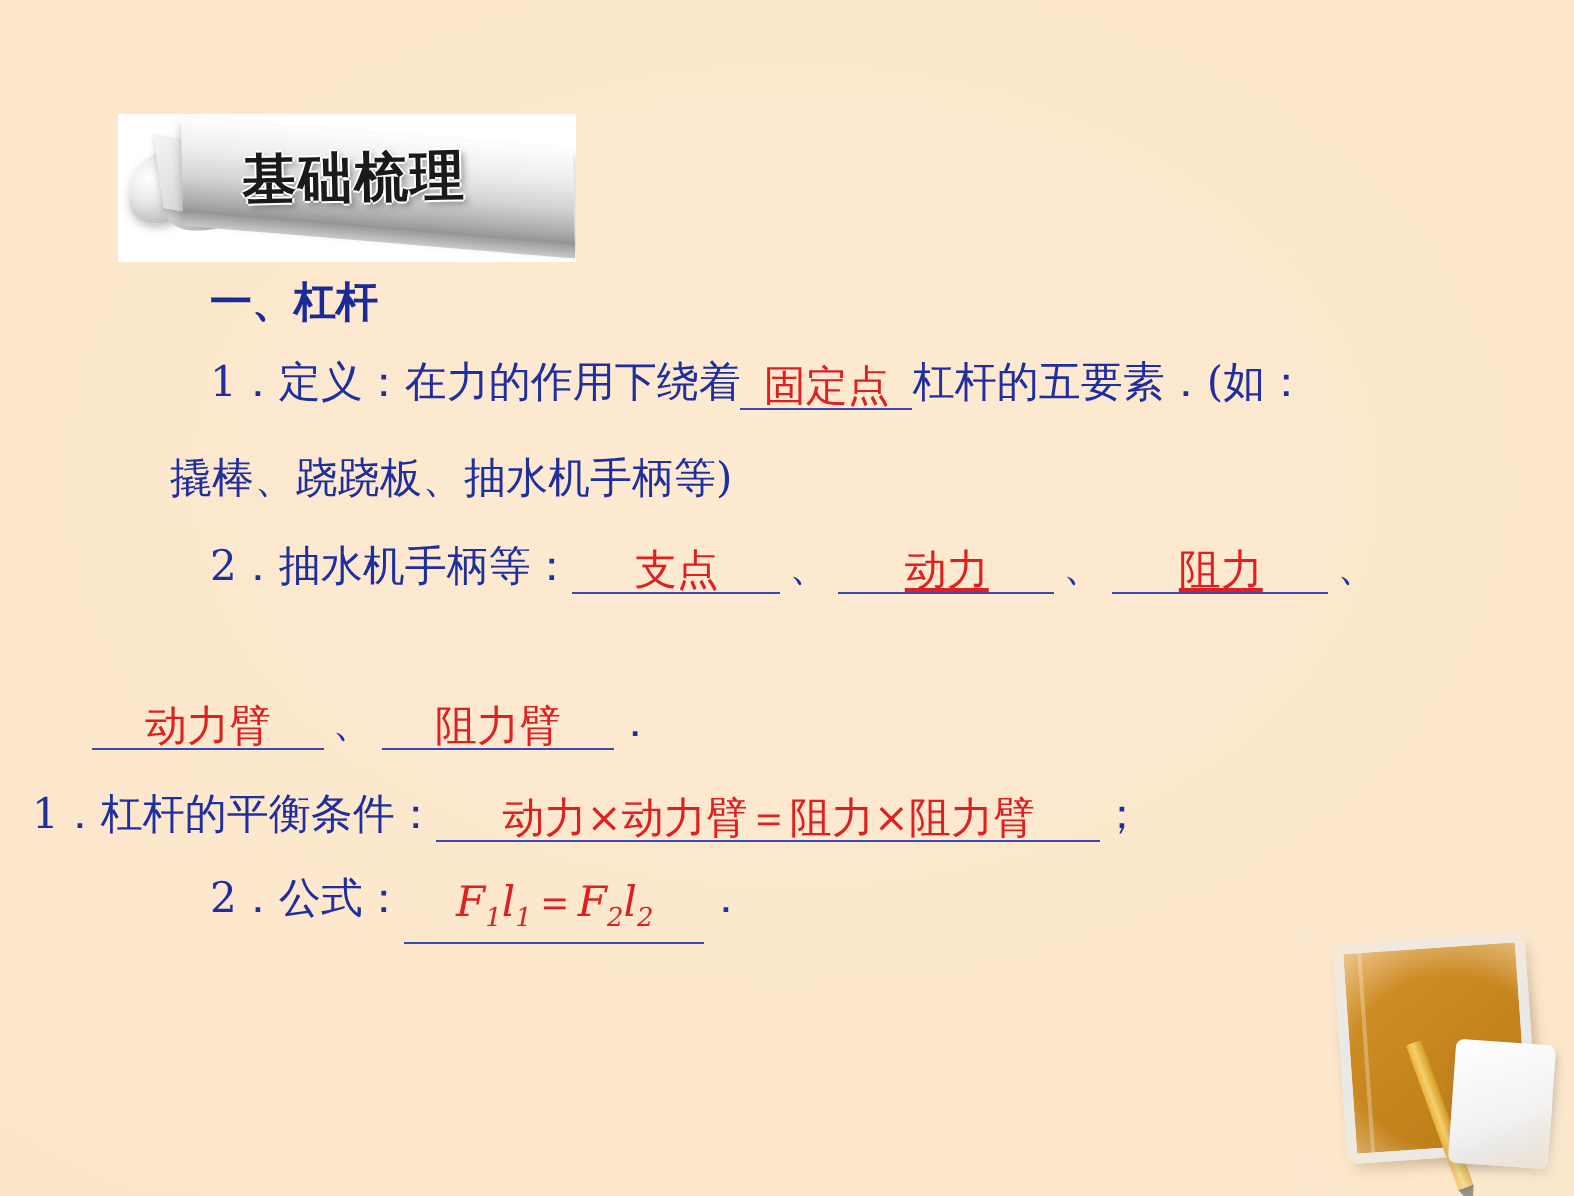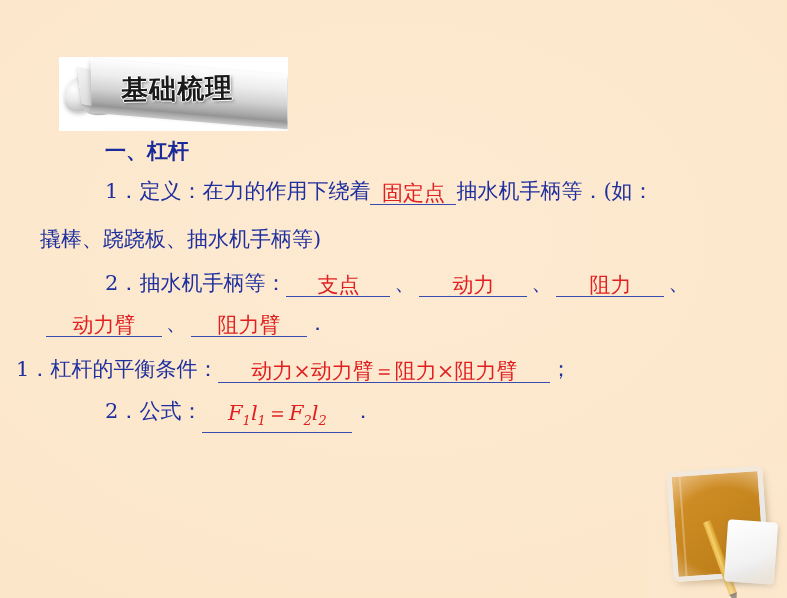--- a/index.html
+++ b/index.html
@@ -132,39 +132,40 @@
   }
   .para {
     padding-left: 105px;
     height: 48px;
   }
   .para.flush {
     padding-left: 40px;
   }
   .para.flush2 {
     padding-left: 46px;
+    margin-top: 38px;
   }
 
   .num {
     letter-spacing: 0px;
   }
 
   
   .blank {
     display: inline-block;
     position: relative;
     color: #e02020;
     text-align: center;
     border-bottom: 1.5px solid #3a4bb0;
     line-height: 22px;
     vertical-align: -2px;
   }
   .blank.w1 { min-width: 86px; }
   .blank.w2 { min-width: 104px; }
-  .blank.w3 { min-width: 108px; }
+  .blank.w3 { min-width: 108px; text-decoration: underline; }
   .blank.w4 { min-width: 116px; }
   .blank.wide { min-width: 332px; }
   .blank.formula { min-width: 150px; }
 
   .formula-txt {
     font-family: "DejaVu Serif", "Liberation Serif", serif;
     font-style: italic;
     color: #e02020;
     font-size: 21px;
   }
@@ -264,24 +265,24 @@
     <div class="banner-fold"></div>
     <div class="banner-ribbon"></div>
     <div class="banner-title">基础梳理</div>
   </div>
 
   <div class="content">
 
     <div class="line heading">一、杠杆</div>
 
     <div class="line para">
-      <span class="num">1．</span><span>定义：</span><span>在力的作用下绕着</span><span class="blank w1">固定点</span><span>抽水机手柄等．(如：</span>
-    </div>
-
-    <div class="line para flush" style="height:44px;">撬棒、跷跷板、抽水机手柄等)</div>
+      <span class="num">1．</span><span>定义：</span><span>在力的作用下绕着</span><span class="blank w1">固定点</span><span>杠杆的五要素．(如：</span>
+    </div>
+
+    <div class="line para flush" style="height:44px;margin-left:45px;">撬棒、跷跷板、抽水机手柄等)</div>
 
     <div class="line para" style="height:40px;">
       <span class="num">2．</span><span>抽水机手柄等：</span><span class="blank w2">支点</span><span class="sep tail">、</span><span class="blank w3">动力</span><span class="sep tail">、</span><span class="blank w3">阻力</span><span class="sep tail">、</span>
     </div>
 
     <div class="line para flush2" style="height:46px;">
       <span class="blank w4">动力臂</span><span class="sep tail">、</span><span class="blank w4">阻力臂</span><span class="tail">．</span>
     </div>
 
 

